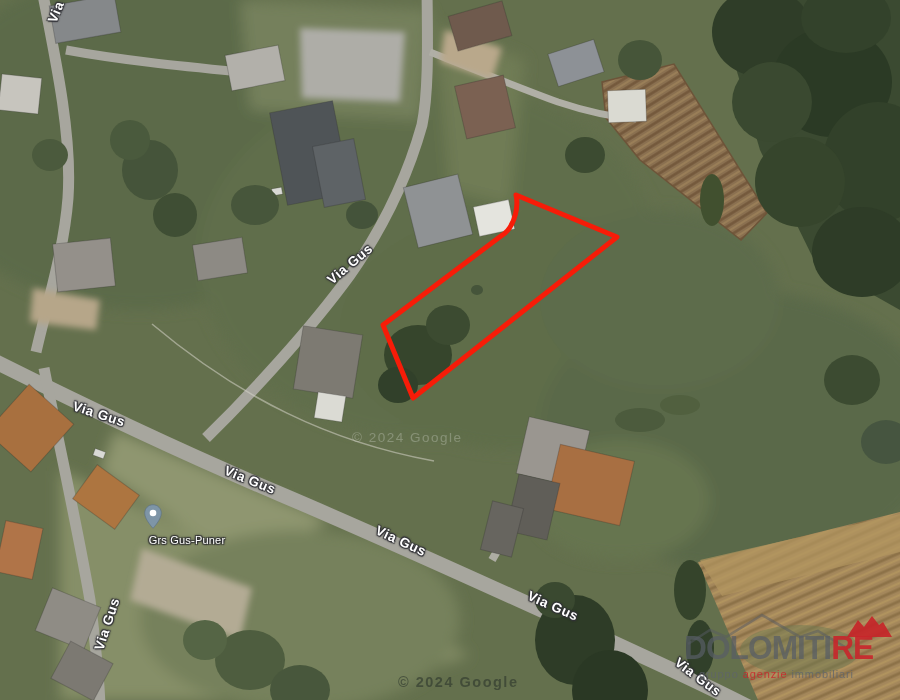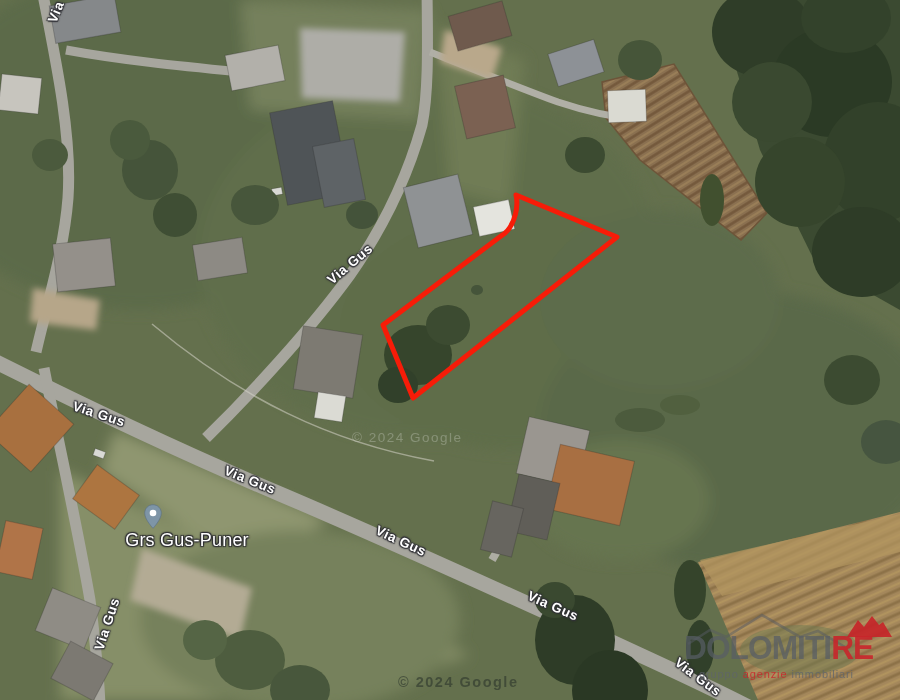--- a/index.html
+++ b/index.html
@@ -19,21 +19,21 @@
       -1px  1px 1px rgba(50,50,55,.95),
        1px  1px 1px rgba(50,50,55,.95),
        0 0 3px rgba(40,40,45,.8);
     pointer-events:none;
   }
   
   .marker{position:absolute;left:0;top:0;width:0;height:0;}
   .marker .pin{position:absolute;left:144px;top:504px;}
   .marker .marker-label{
     position:absolute;left:187px;top:540px;transform:translate(-50%,-50%);
-    color:#fff;font-size:18px;font-weight:400;letter-spacing:.2px;white-space:nowrap;
+    color:#fff;font-size:11px;font-weight:400;letter-spacing:.2px;white-space:nowrap;
     text-shadow:
       -1px -1px 1px rgba(45,45,50,.95), 1px -1px 1px rgba(45,45,50,.95),
       -1px 1px 1px rgba(45,45,50,.95), 1px 1px 1px rgba(45,45,50,.95),
       0 0 3px rgba(35,35,40,.8);
   }
   
   .copy-center{
     position:absolute;left:352px;top:430px;font-size:13.5px;letter-spacing:1.5px;
     color:rgba(235,238,230,.28);font-weight:400;
   }

